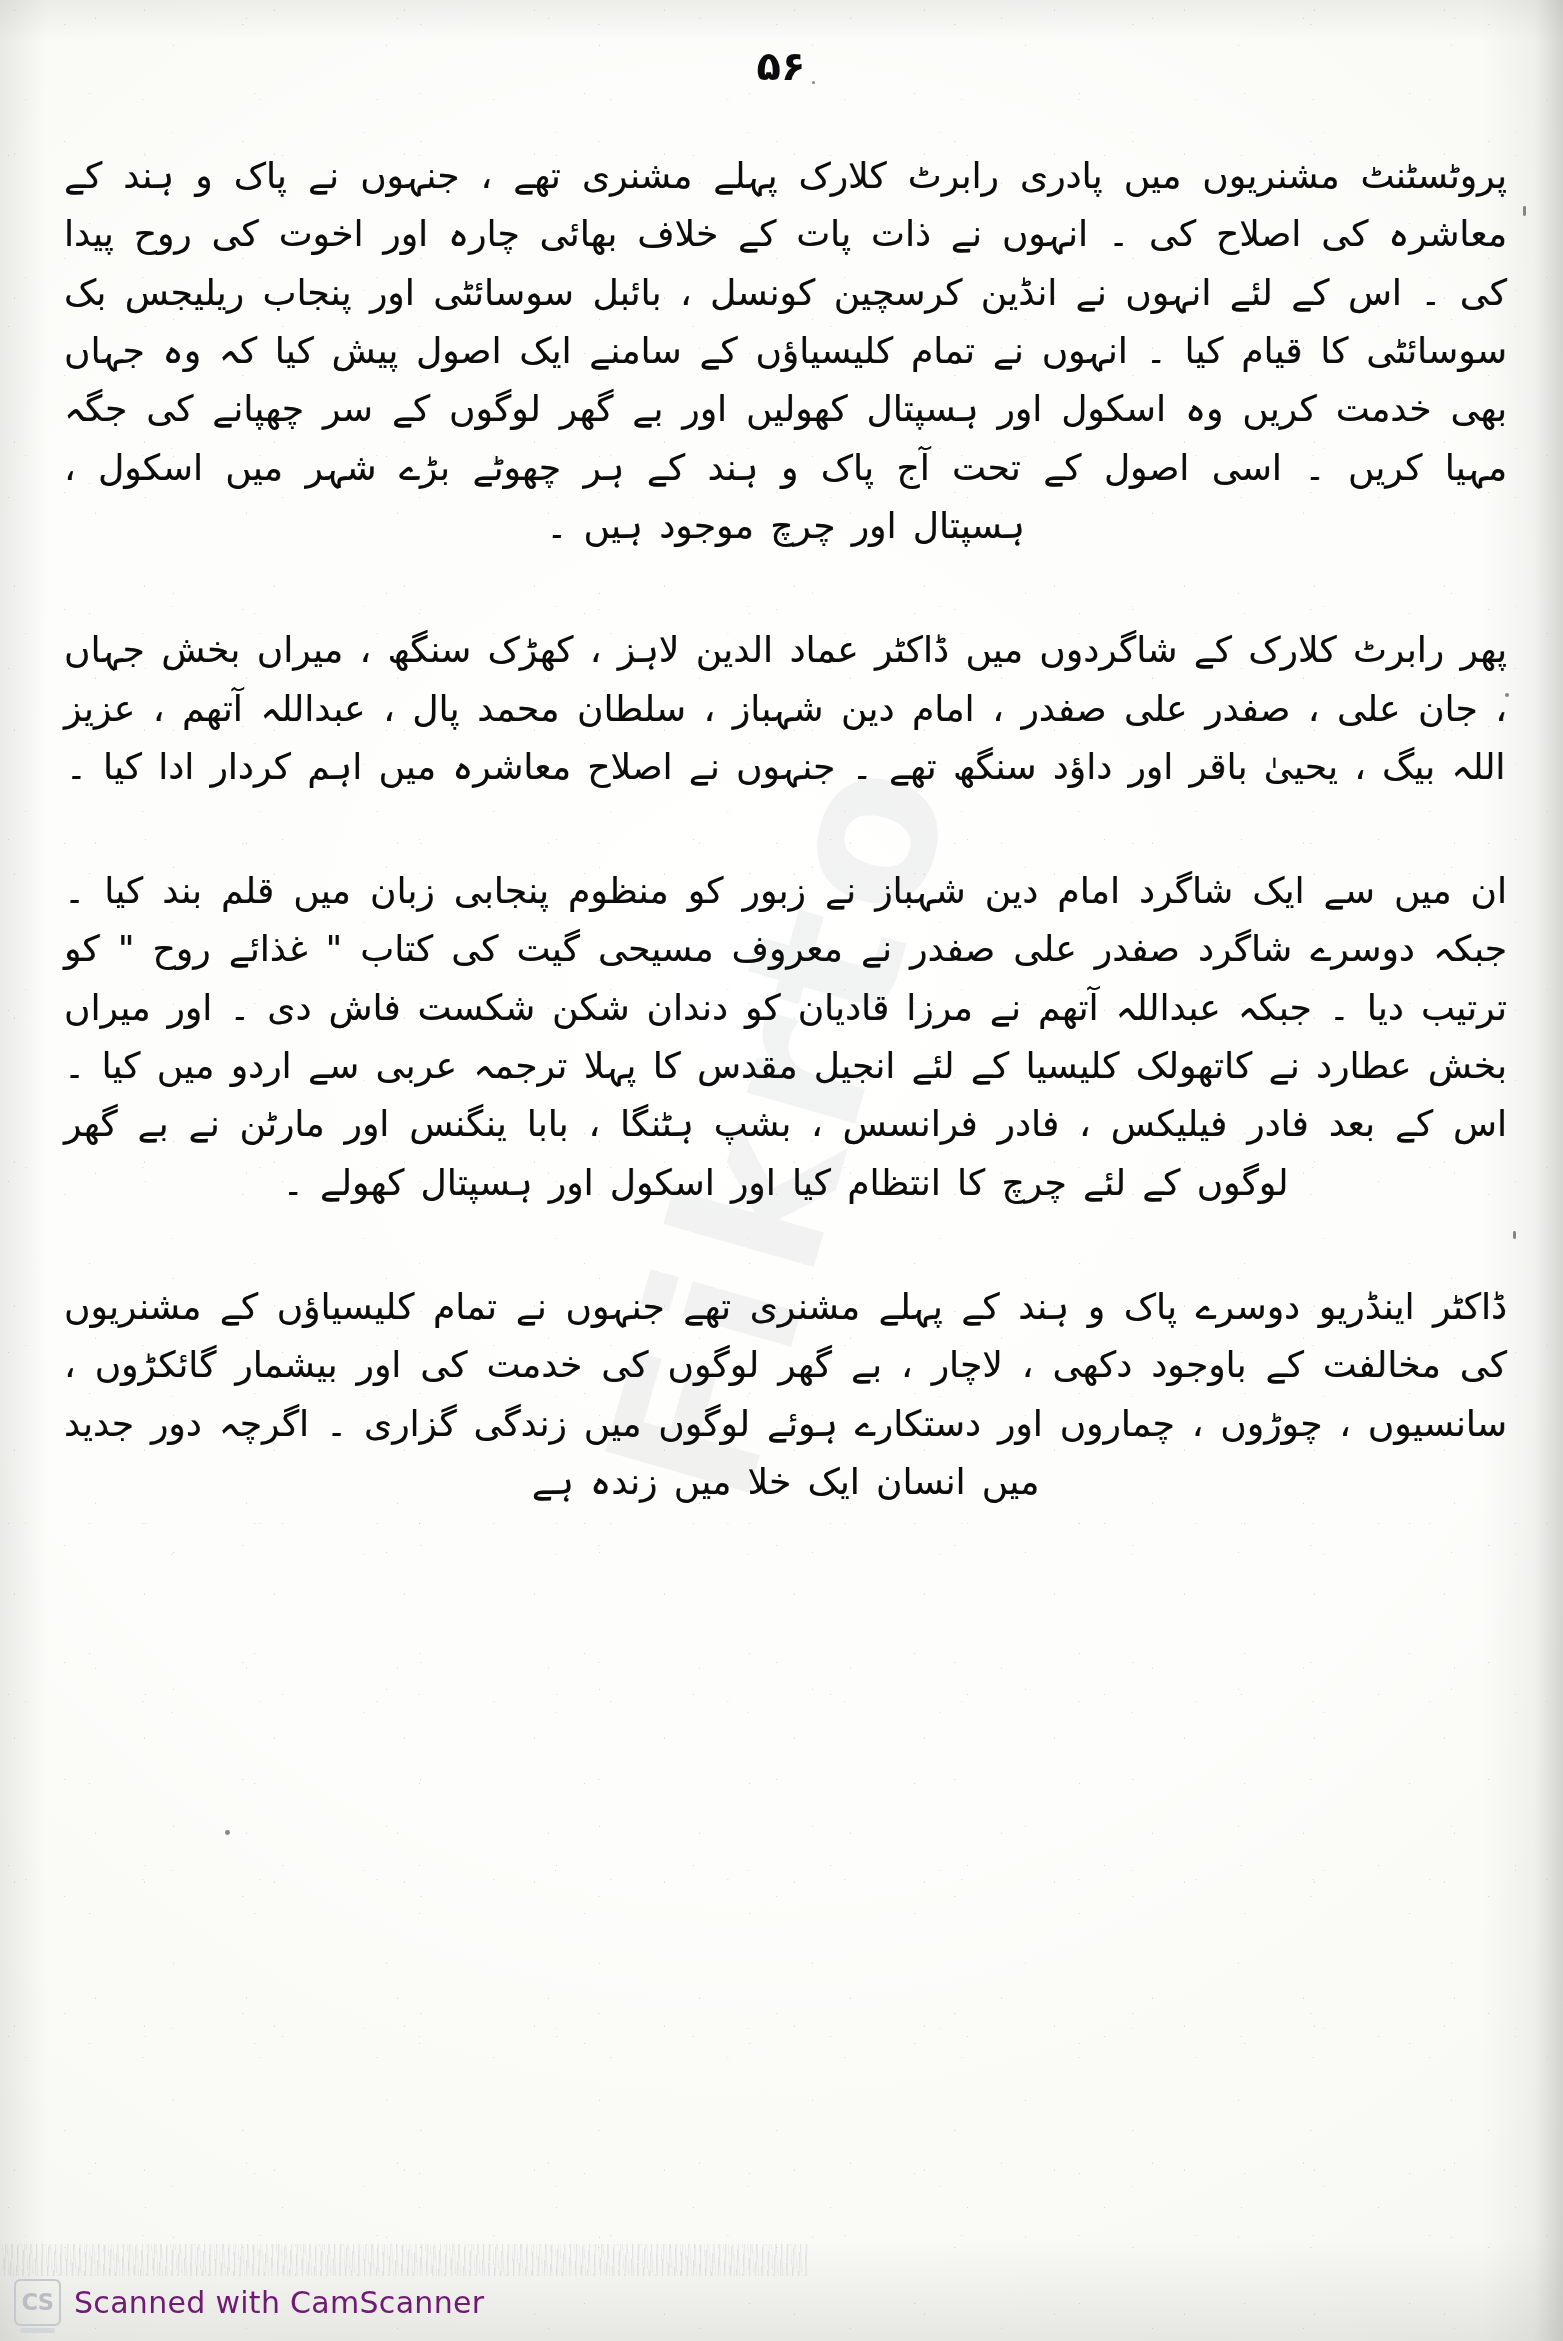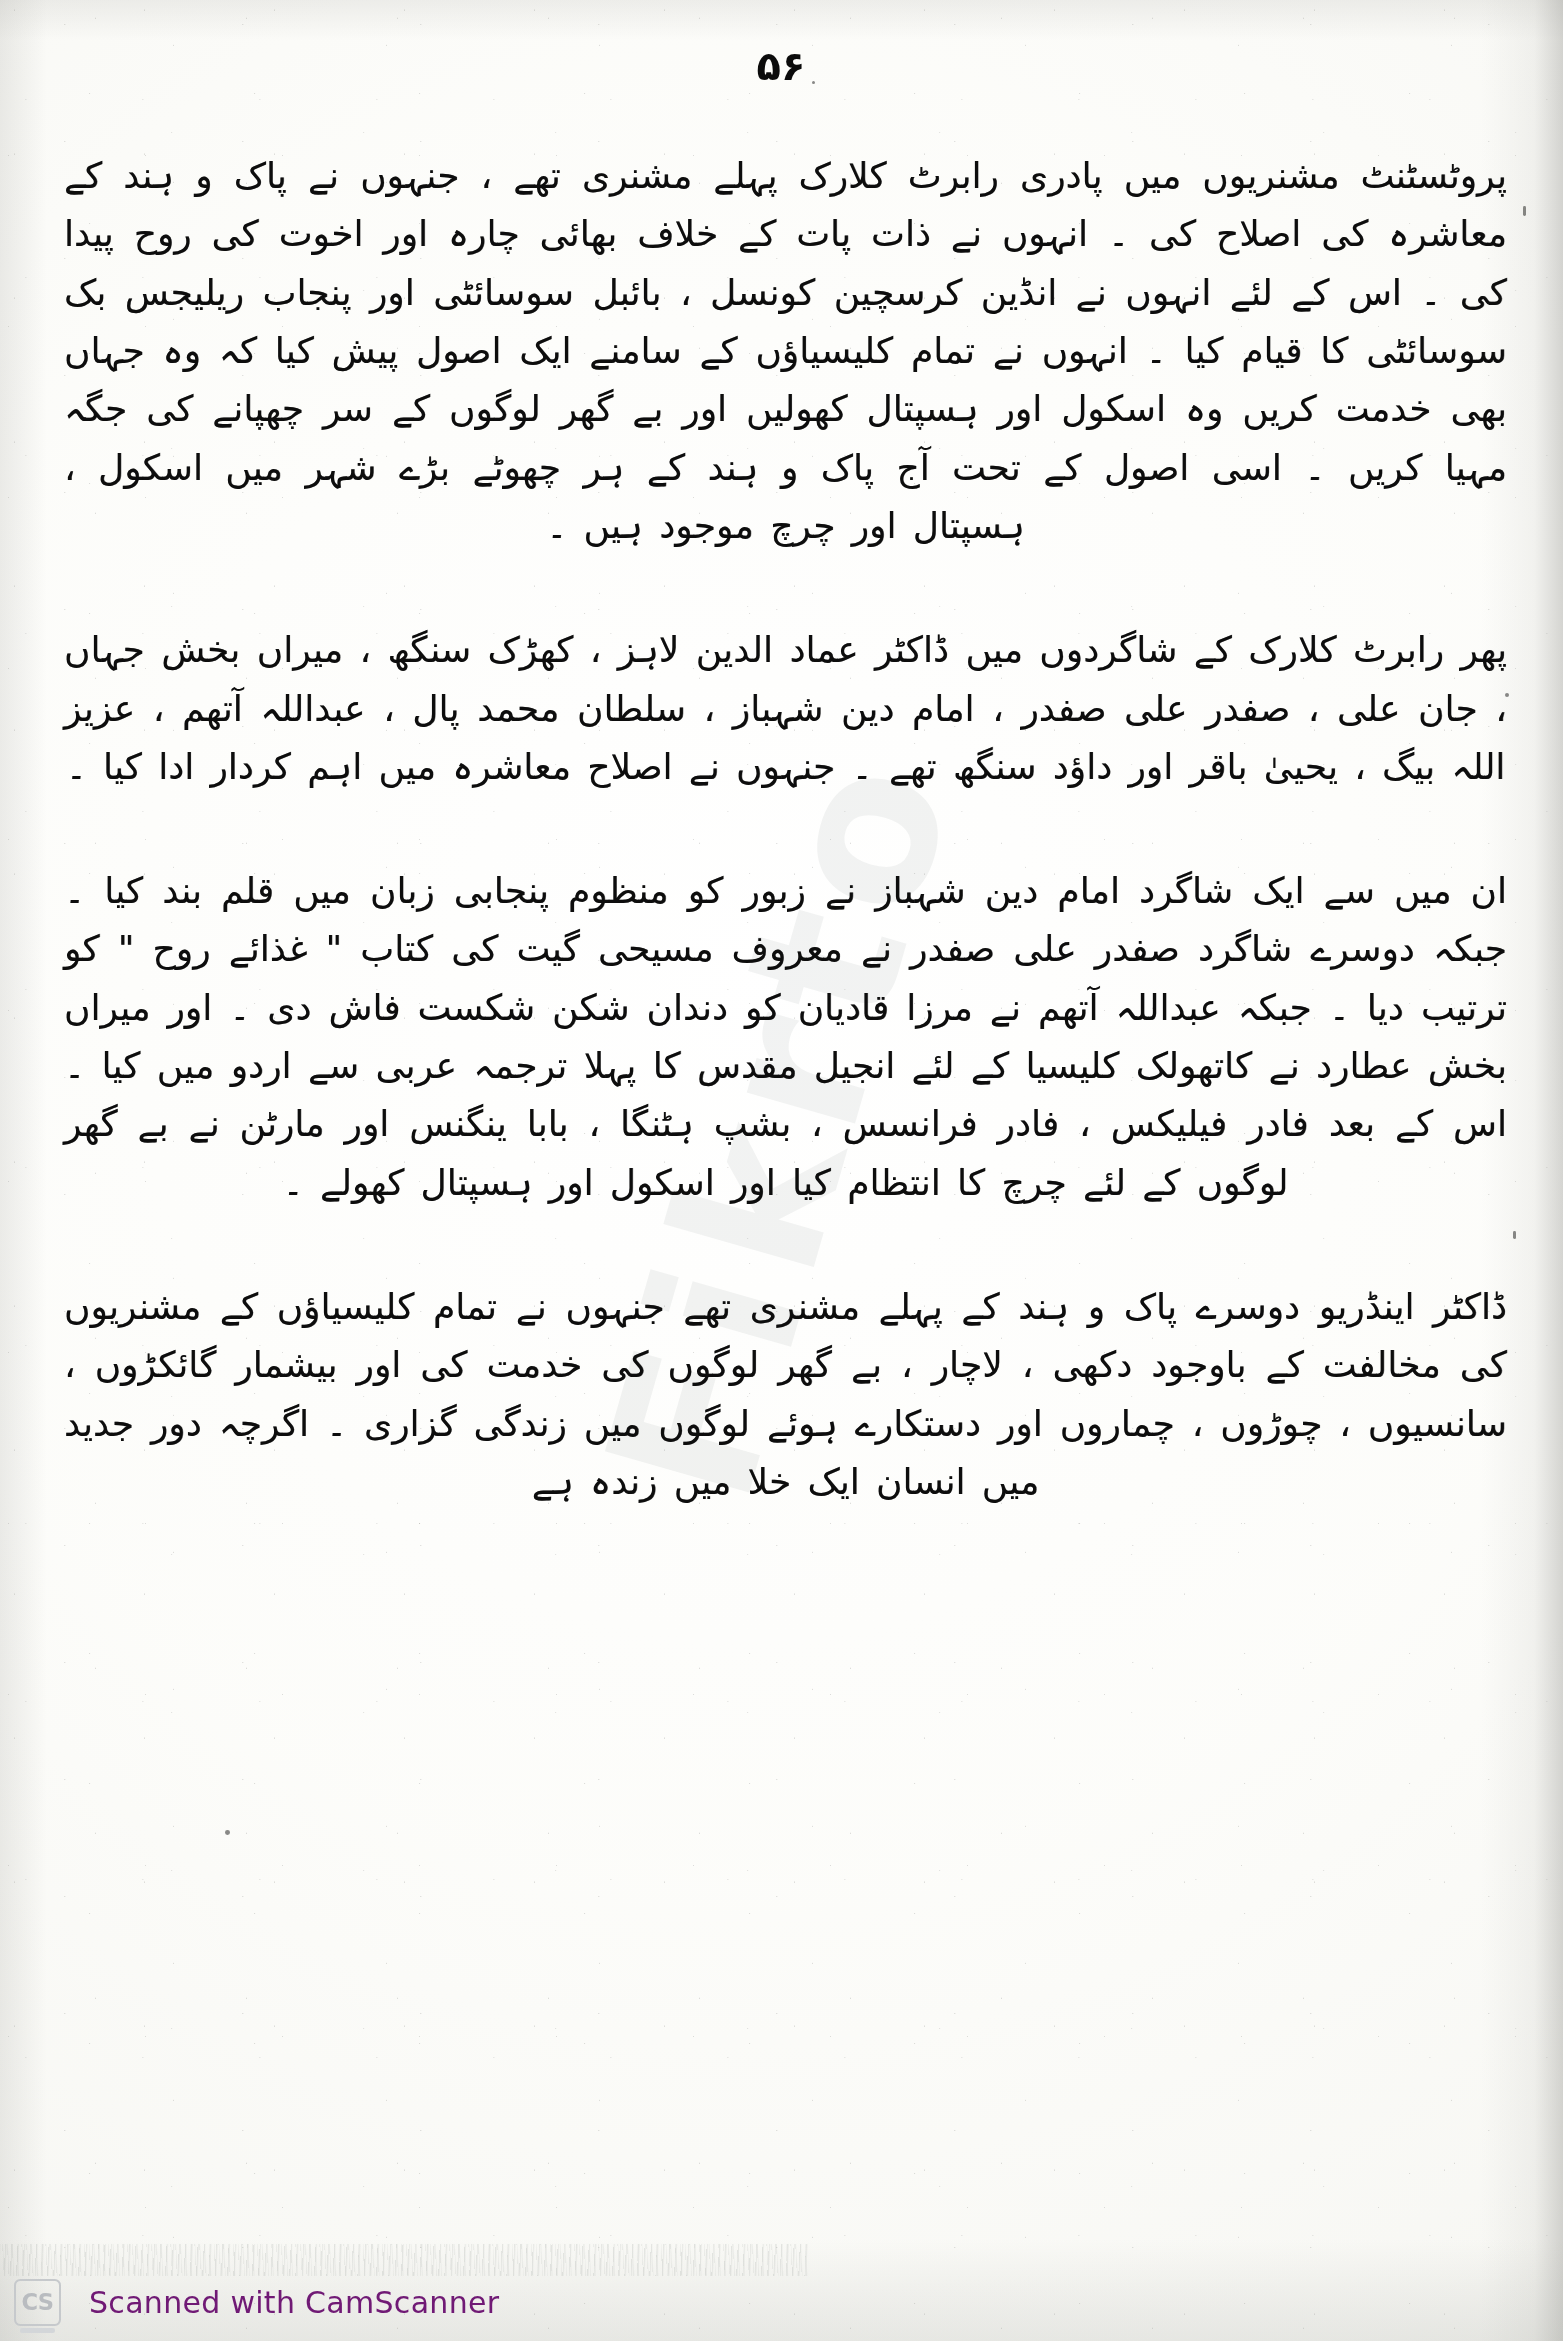--- a/index.html
+++ b/index.html
@@ -130,21 +130,21 @@
   .para.gap-lg { margin-bottom: 66px; }
   .para.last-center { text-align-last: center; }
 
   
   #footer {
     position: absolute;
     left: 15px;
     bottom: 16.5px;
     display: flex;
     align-items: center;
-    gap: 28px;
+    gap: 13px;
     direction: ltr;
   }
   #cs-logo {
     width: 43px;
     height: 43px;
     border: 2.7px solid #c6c9cc;
     border-radius: 6.2px;
     display: flex;
     align-items: center;
     justify-content: center;

